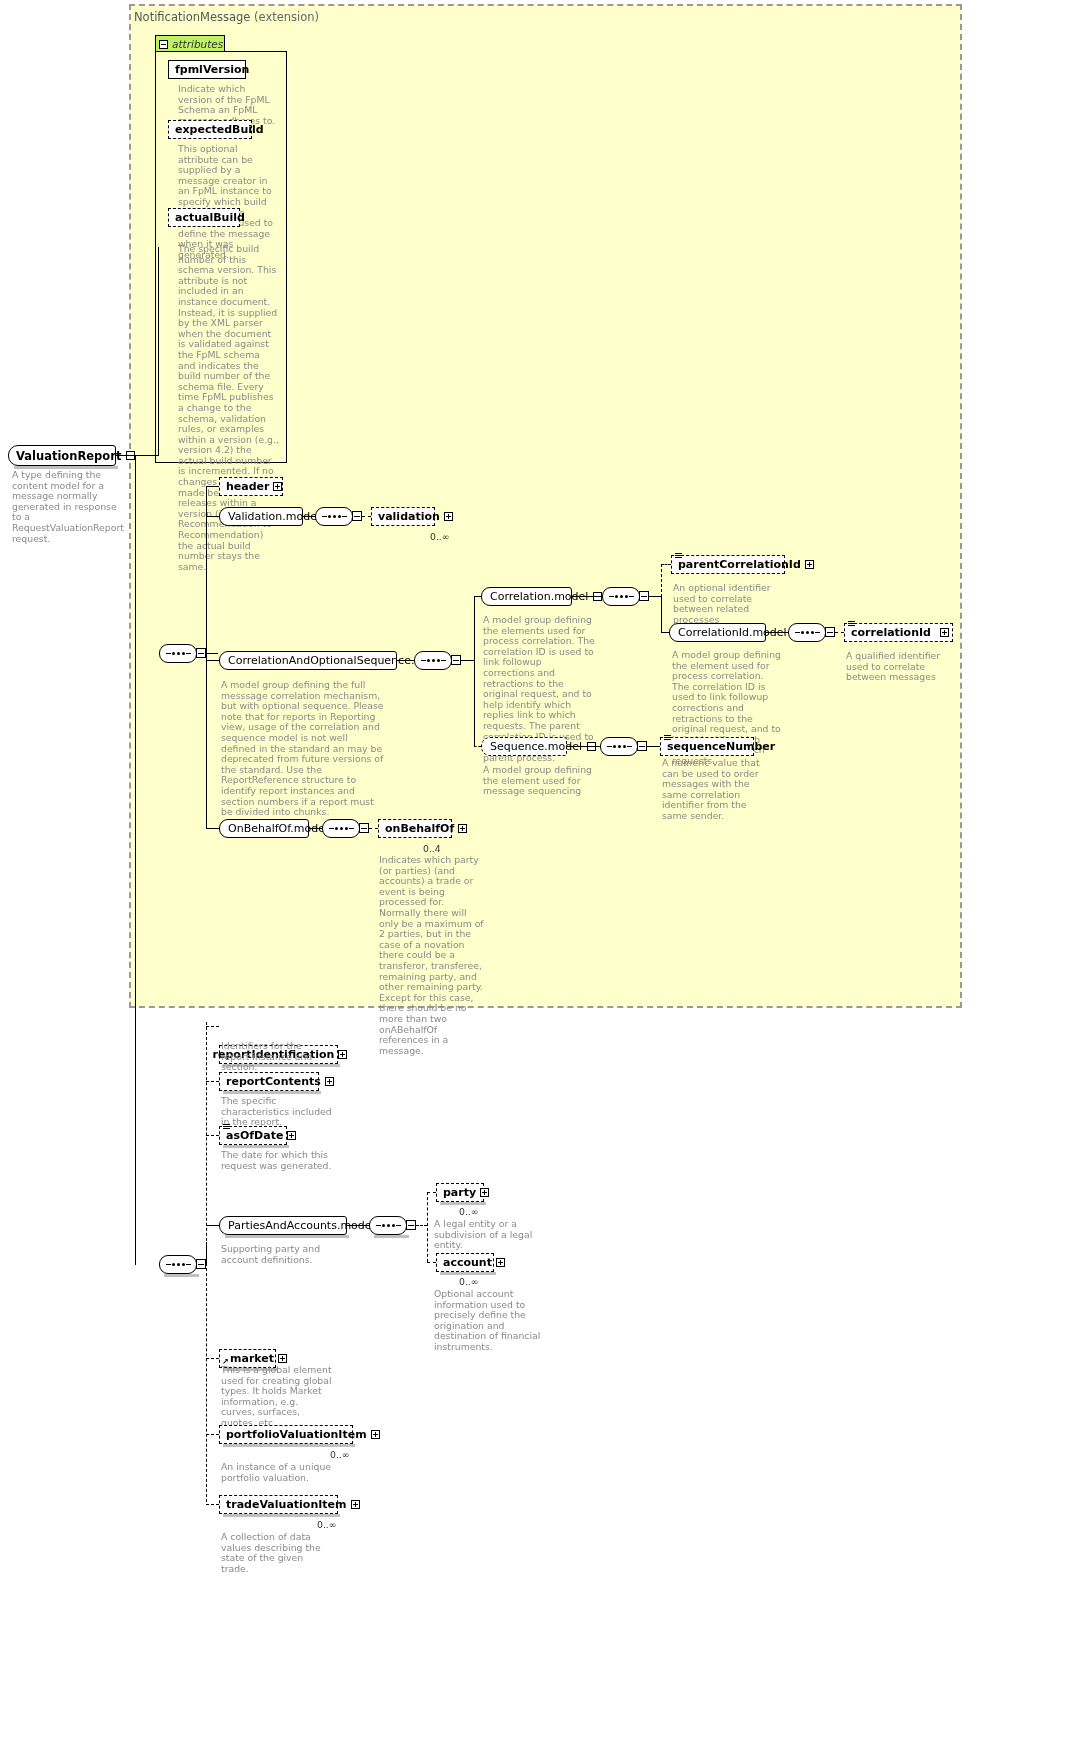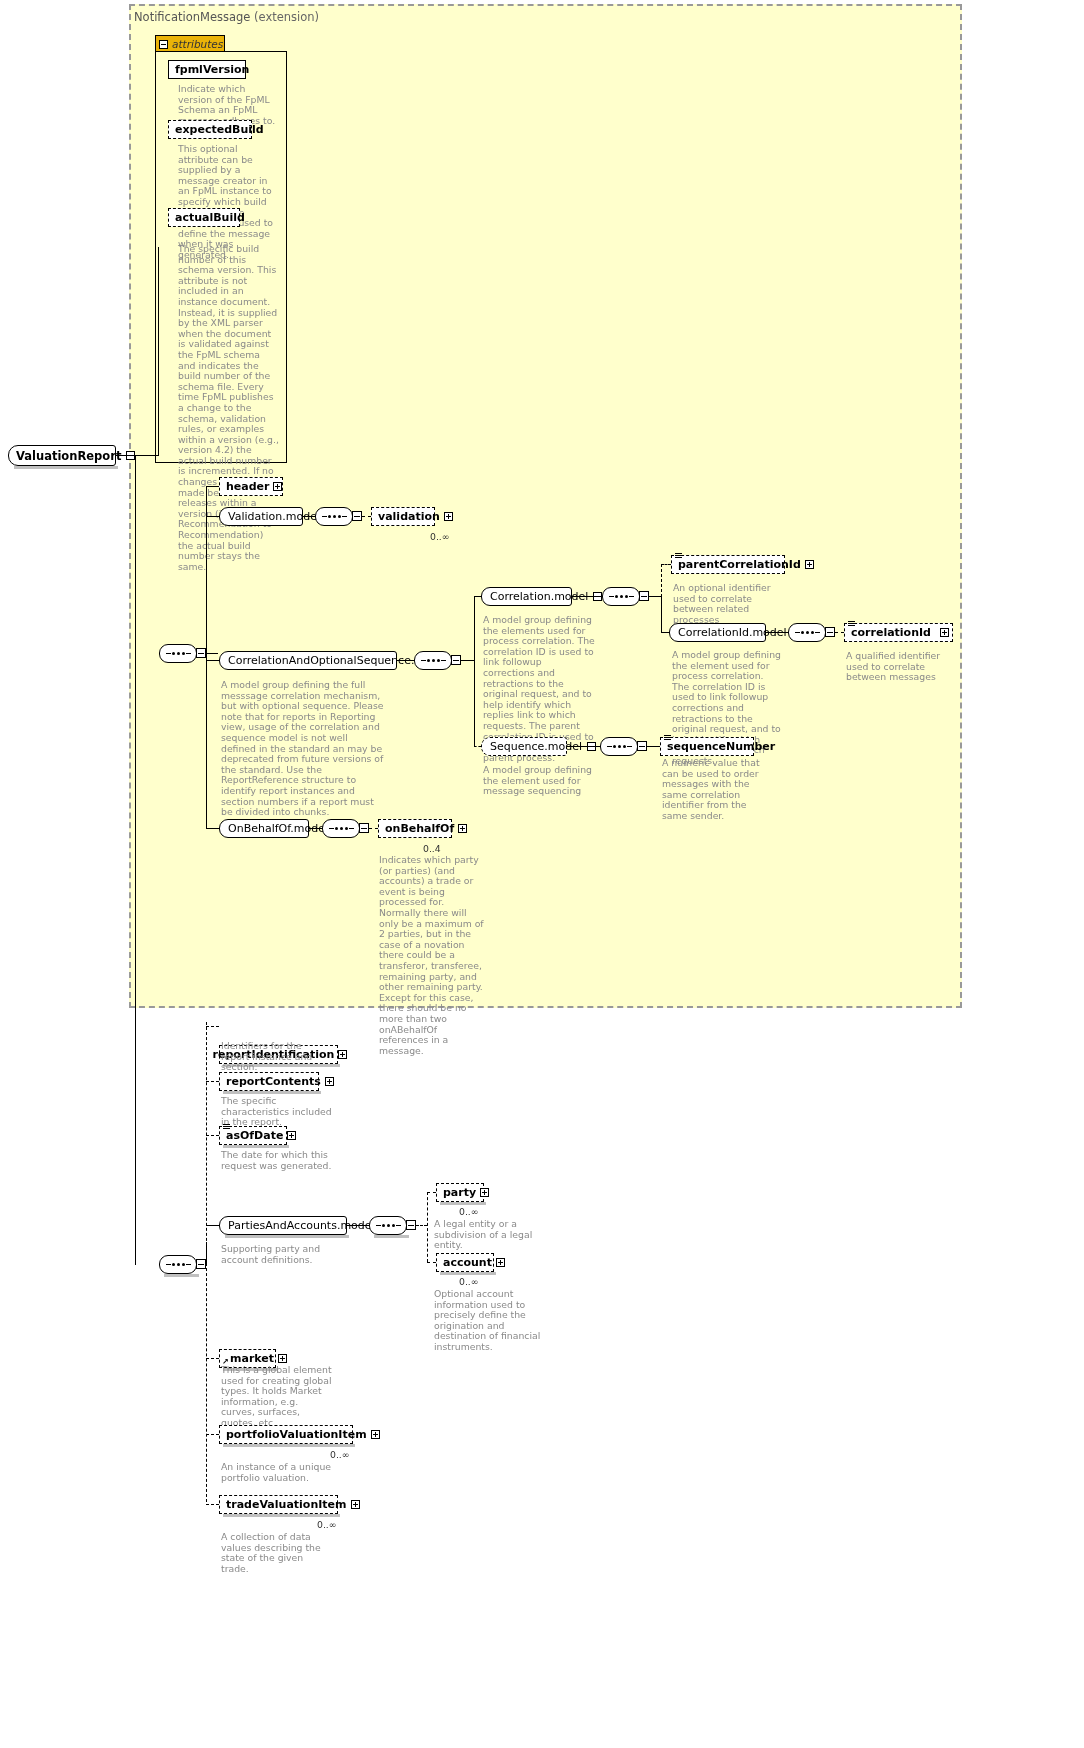--- a/index.html
+++ b/index.html
@@ -29,21 +29,21 @@
   .ext-title b { color:#555555; font-weight:normal; }
 
   
   .attr-box {
     position:absolute;
     background:#ffffcc;
     border:1px solid #000000;
   }
   .attr-tab {
     position:absolute;
-    background:#eab308;
+    background:#bef264;
     border:1px solid #000000;
     border-bottom:none;
     height:17px;
     display:flex;
     align-items:center;
     padding:0 5px 0 3px;
     font-size:10.5px;
     font-style:italic;
     color:#333333;
     white-space:nowrap;
@@ -217,20 +217,21 @@
 
   <div class="node dashed" style="left:168px; top:208px; width:72px;">
     <span class="lbl">actualBuild</span>
   </div>
   <div class="doc" style="left:178px; top:244px; width:102px;">The specific build number of this schema version. This attribute is not included in an instance document. Instead, it is supplied by the XML parser when the document is validated against the FpML schema and indicates the build number of the schema file. Every time FpML publishes a change to the schema, validation rules, or examples within a version (e.g., version 4.2) the actual build number is incremented. If no changes have been made between releases within a version (i.e. from Trial Recommendation to Recommendation) the actual build number stays the same.</div>
 
   <div class="rootnode" style="left:8px; top:445px; width:108px;">
     <span>ValuationReport</span>
     <span class="minus-sq" style="margin-left:5px"></span>
   </div>
+  <div class="doc" style="left:12px; top:470px; width:112px;">A type defining the content model for a message normally generated in response to a RequestValuationReport request.</div>
 
   <div class="ln h" style="left:116px; top:455px; width:42px;"></div>
   <div class="ln v" style="left:135px; top:455px; height:810px;"></div>
 
   <div class="ln v" style="left:158px; top:247px; height:209px;"></div>
   <div class="ln h" style="left:135px; top:455px; width:23px;"></div>
 
   <div class="seq" style="left:159px; top:644px;">
     <span class="bar"></span>
       <span class="dots">

